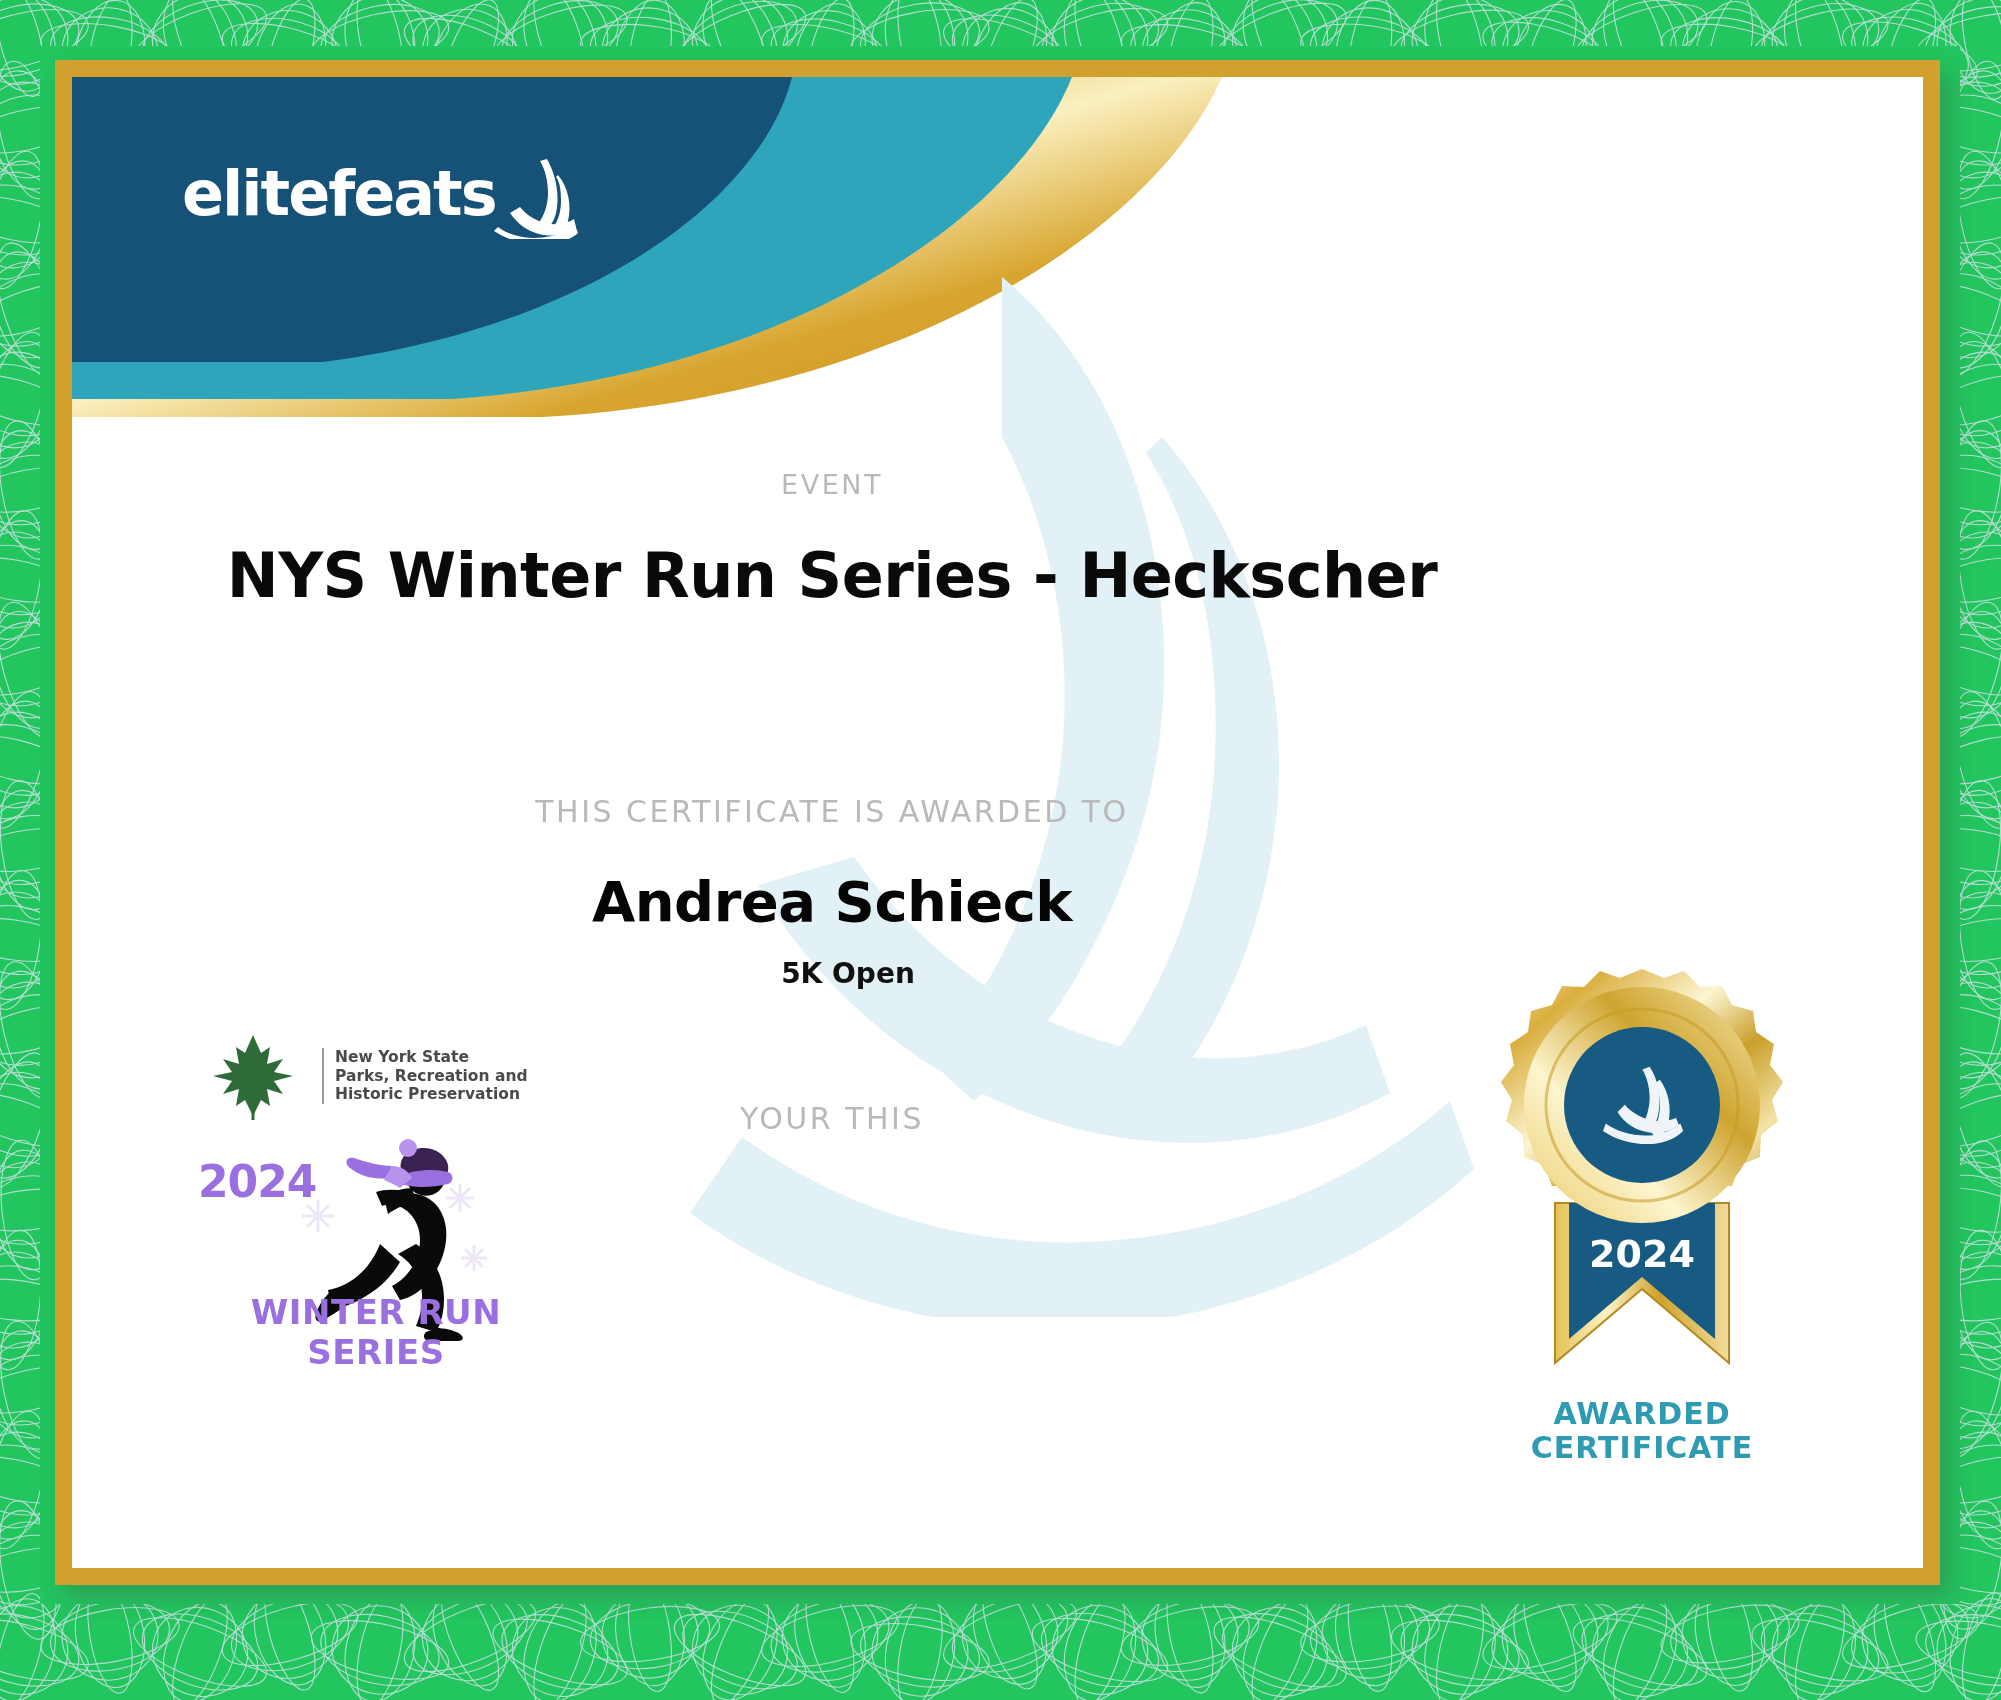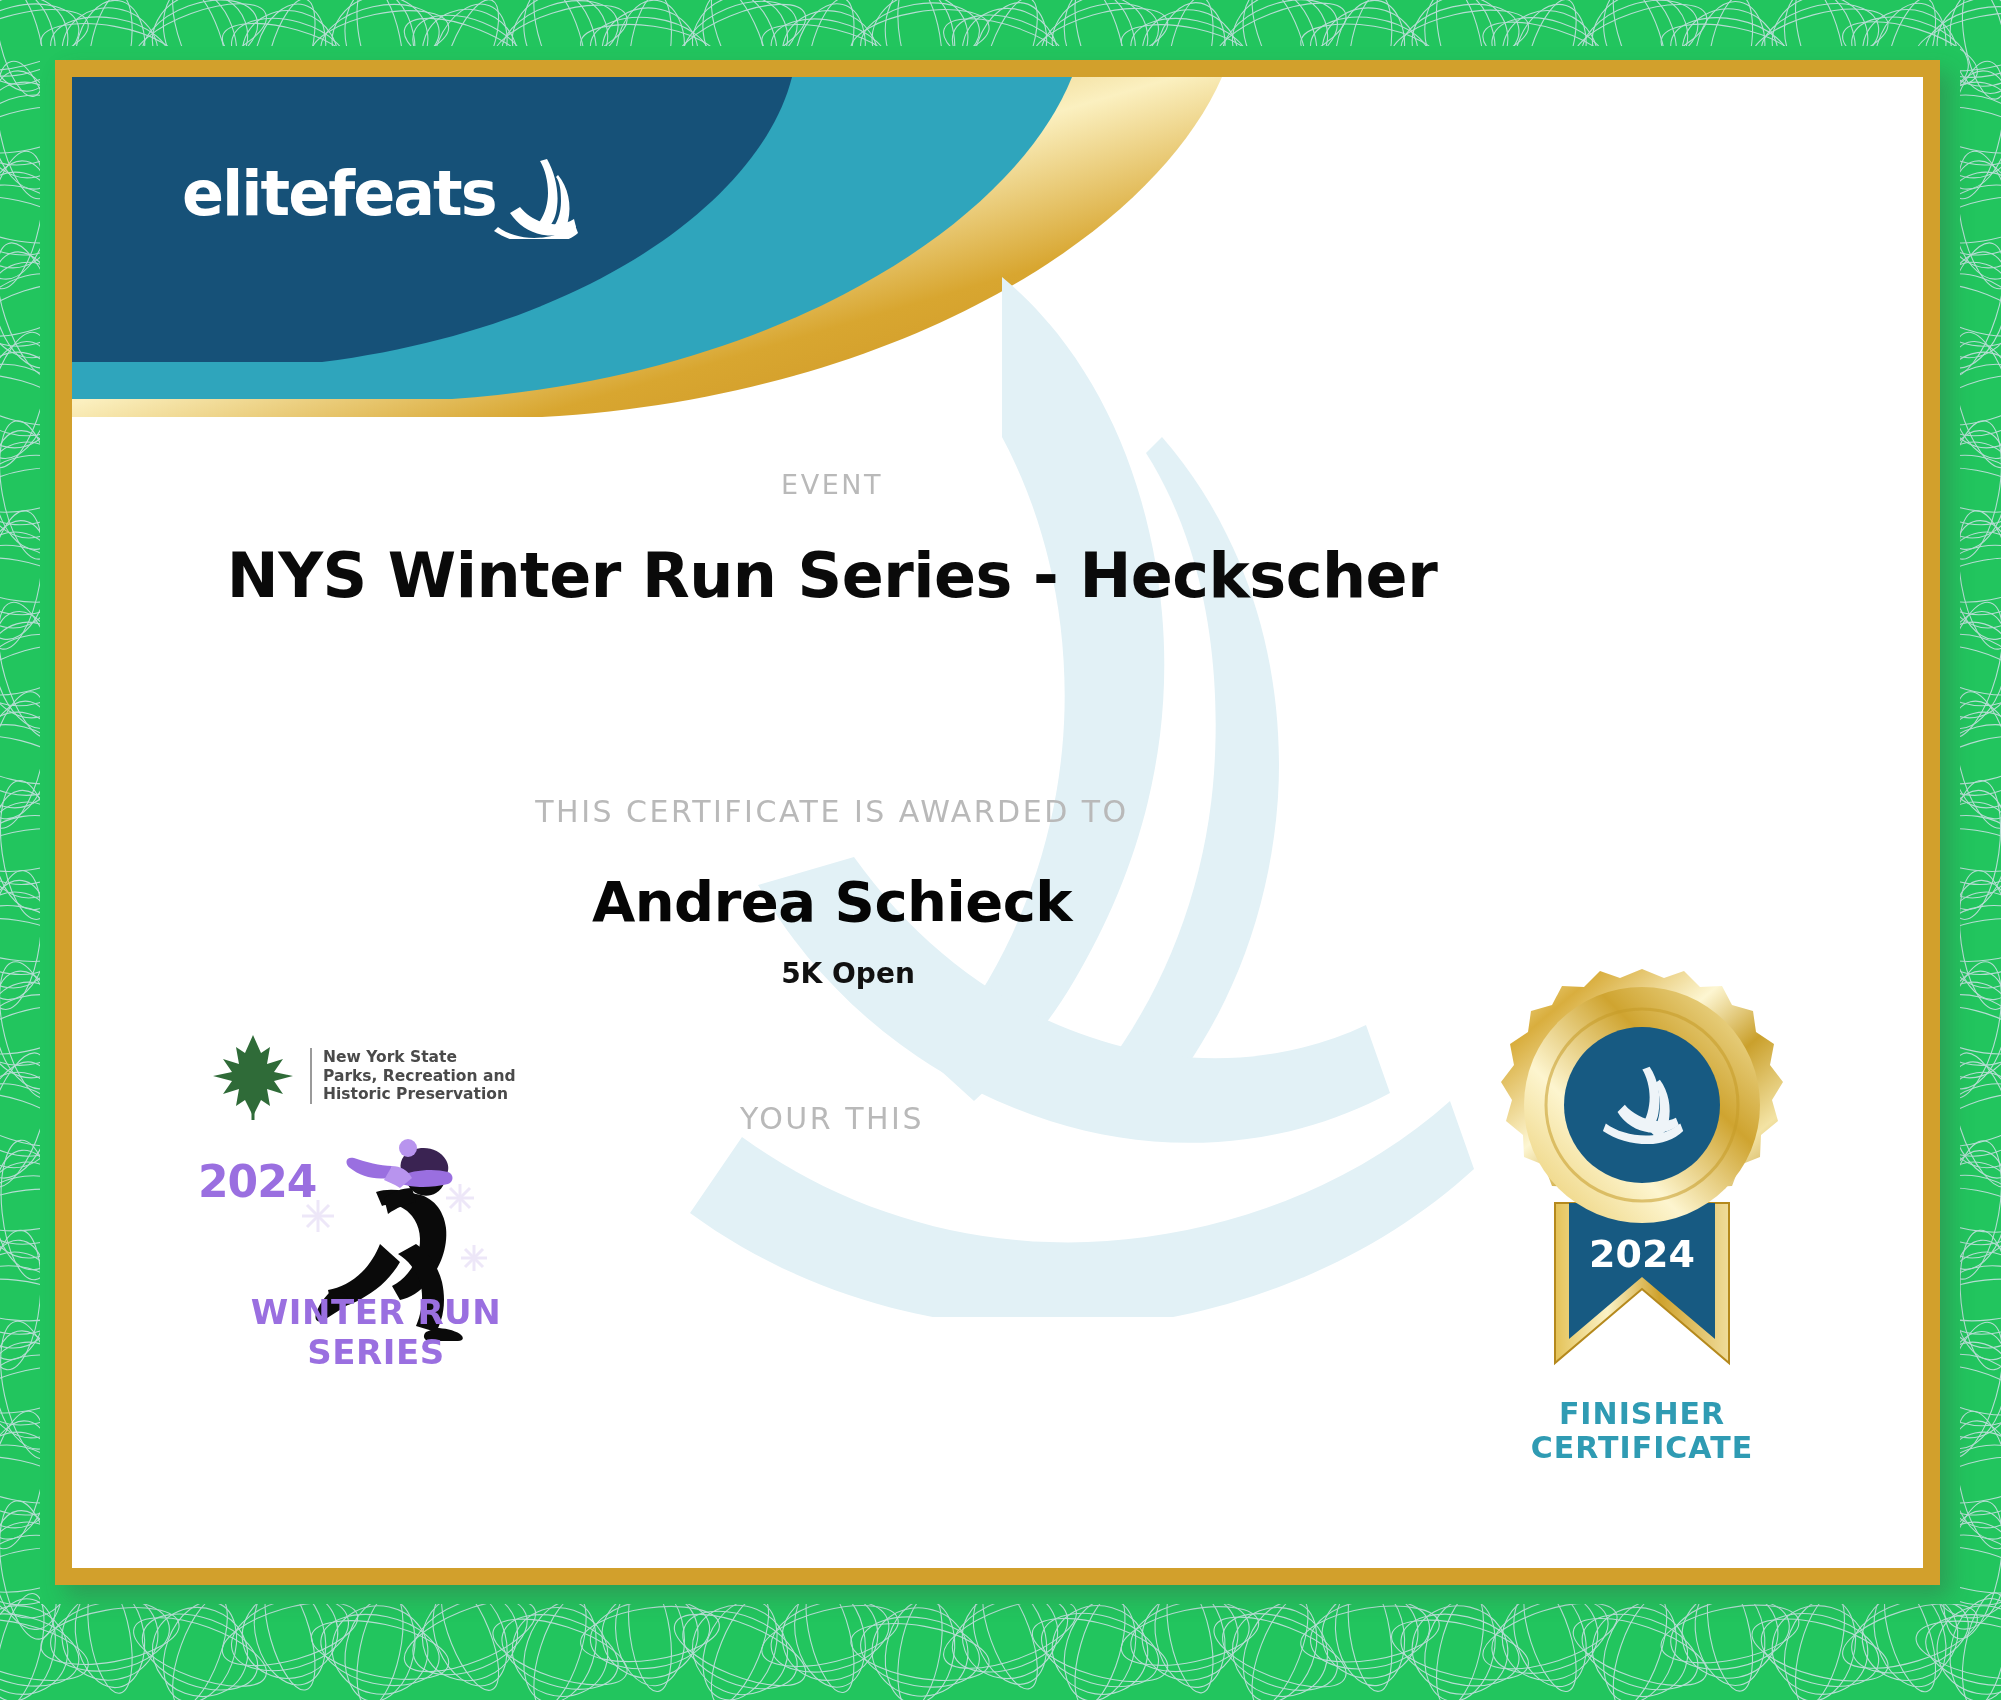--- a/index.html
+++ b/index.html
@@ -208,21 +208,21 @@
     position: absolute;
     left: 120px;
     top: 955px;
     width: 380px;
     z-index: 5;
   }
 
   #nys-logo {
     display: flex;
     align-items: center;
-    gap: 14px;
+    gap: 26px;
     margin-left: 18px;
   }
   #nys-text {
     font-family: "DejaVu Sans", sans-serif;
     font-size: 15.5px;
     font-weight: 700;
     color: #4a4a4a;
     line-height: 1.22;
     border-left: 2px solid #9a9a9a;
     padding-left: 11px;
@@ -581,20 +581,20 @@
                        C39,49 41,42 41,35 C41,29 40,23 38,19 Z"></path>
               <path d="M17,34 C22,40 30,44 38,45 C43,46 48,45 52,43 L54,48
                        C49,52 42,54 34,53 C25,52 17,47 12,39 Z"></path>
               <path d="M4,47 C12,53 24,56 36,55 C43,54 50,51 55,47 L57,52
                        C51,58 42,61 33,61 C21,61 11,58 2,52 Z"></path>
             </g>
           </g>
         </svg>
 
         <div id="medal-caption">
-          <div>FINISHER</div>
+          <div>AWARDED</div>
           <div>CERTIFICATE</div>
         </div>
       </div>
 
     </div>
   </div>
 </div>
 
 </body></html>

